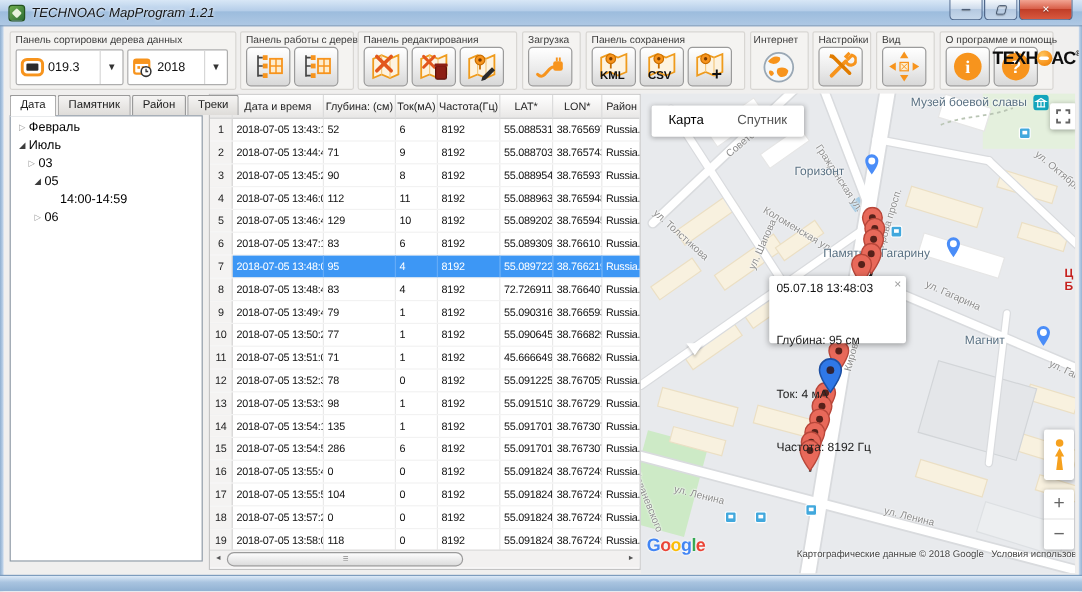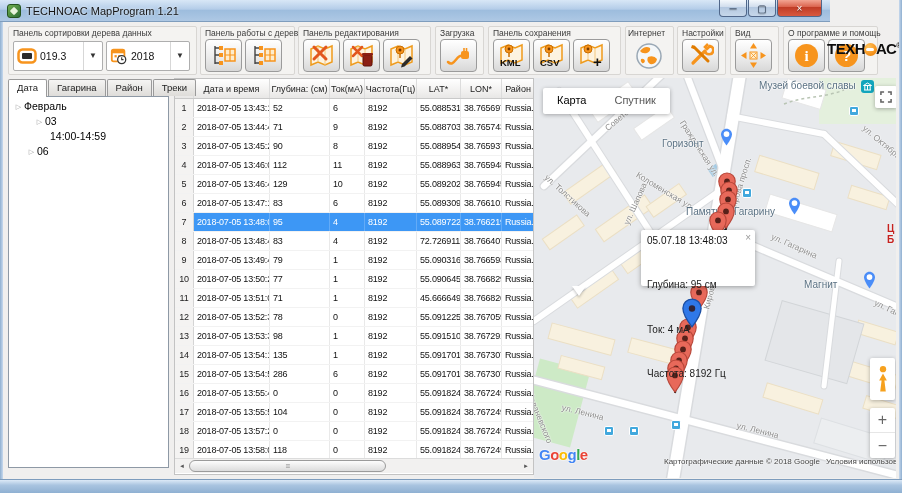--- a/index.html
+++ b/index.html
@@ -5,23 +5,23 @@
   * { margin:0; padding:0; box-sizing:border-box; }
   body { width:902px; height:493px; font-family:"Liberation Sans",sans-serif; }
   .window { position:relative; width:902px; height:493px; background:#f0efee; overflow:hidden;
             font-family:"Liberation Sans",sans-serif; }
   .frame-side { position:absolute; top:0; bottom:0; width:3px; background:linear-gradient(90deg,#8fafd0,#c7d9ee); z-index:50; }
   .frame-left { left:0; } .frame-right { right:0; background:linear-gradient(270deg,#8fafd0,#c7d9ee); }
   .bottomframe { position:absolute; left:0; right:0; top:479px; height:14px; z-index:50;
                  background:linear-gradient(#dcE9f7,#a9c4e0 40%,#8fb0d2); border-top:1px solid #7d9cbd; }
 
   
-  .titlebar { position:absolute; left:0; top:0; width:830px; height:22px; z-index:60;
+  .titlebar { position:absolute; left:0; top:0; width:902px; height:22px; z-index:60;
               background:linear-gradient(#d8e7f6,#b3cce8 45%,#9cbcdd 46%,#aec8e4); display:flex; align-items:center;
-              border-bottom:1px solid #7f9dbd; }
+              border-bottom:1px solid #7f9dbd;font-style:italic; }
   .win-icon { width:14px; height:14px; margin:0 5px 0 7px; border-radius:3px;
               background:linear-gradient(135deg,#6fae4e,#2d6d35); border:1px solid #24531f; position:relative; }
   .win-icon:after { content:""; position:absolute; left:3px; top:3px; width:6px; height:6px; background:#e8f3dc; border-radius:1px; transform:rotate(45deg); }
   .win-title { font-size:11px; color:#141414; text-shadow:0 0 3px #fff; }
   .caption-btns { position:absolute; right:8px; top:0; display:flex; }
   .cap { height:17px; border:1px solid #50678a; border-top:none; display:flex; align-items:center; justify-content:center;
          font-size:10px; color:#fff; text-shadow:0 1px 1px rgba(0,0,0,.5); border-radius:0 0 4px 4px; margin-left:1px; }
   .cap-min,.cap-max { width:28px; background:linear-gradient(#f4f8fc,#cfdcec 45%,#b4c8e0 46%,#c6d7ea); color:#33455e; }
   .cap-close { width:45px; background:linear-gradient(#f2a492,#d9604a 45%,#c03c26 46%,#d8593f); }
 
@@ -297,32 +297,40 @@
             <text x="13.5" y="19" font-size="15" font-weight="bold" fill="#fff" text-anchor="middle" font-family="Liberation Sans,sans-serif">?</text>
           </svg>
       </div>
     </div>
 
     <div class="logo" style="left:824px;top:18px;position:absolute"><span>ТЕХН</span><span class="ball"></span><span>АС</span><sup>®</sup></div>
   </div>
 
   <div class="tabbar">
       <div class="tab active">Дата</div>
-      <div class="tab">Гагарина</div>
+      <div class="tab">Памятник</div>
       <div class="tab">Район</div>
       <div class="tab">Треки</div>
     </div>
   <div class="treepanel">
       <div class="tree-item" style="padding-left: 4px;">
         <span class="tree-arrow col">▷</span>
         <span class="tree-label">Февраль</span>
       </div>
-      <div class="tree-item" style="padding-left: 25px;">
+      <div class="tree-item" style="padding-left: 4px;">
+        <span class="tree-arrow exp">◢</span>
+        <span class="tree-label">Июль</span>
+      </div>
+      <div class="tree-item" style="padding-left: 12px;">
         <span class="tree-arrow col">▷</span>
         <span class="tree-label">03</span>
+      </div>
+      <div class="tree-item" style="padding-left: 17px;">
+        <span class="tree-arrow exp">◢</span>
+        <span class="tree-label">05</span>
       </div>
       <div class="tree-item" style="padding-left: 30px;">
         <span class="tree-arrow col"></span>
         <span class="tree-label">14:00-14:59</span>
       </div>
       <div class="tree-item" style="padding-left: 17px;">
         <span class="tree-arrow col">▷</span>
         <span class="tree-label">06</span>
       </div>
     </div>

